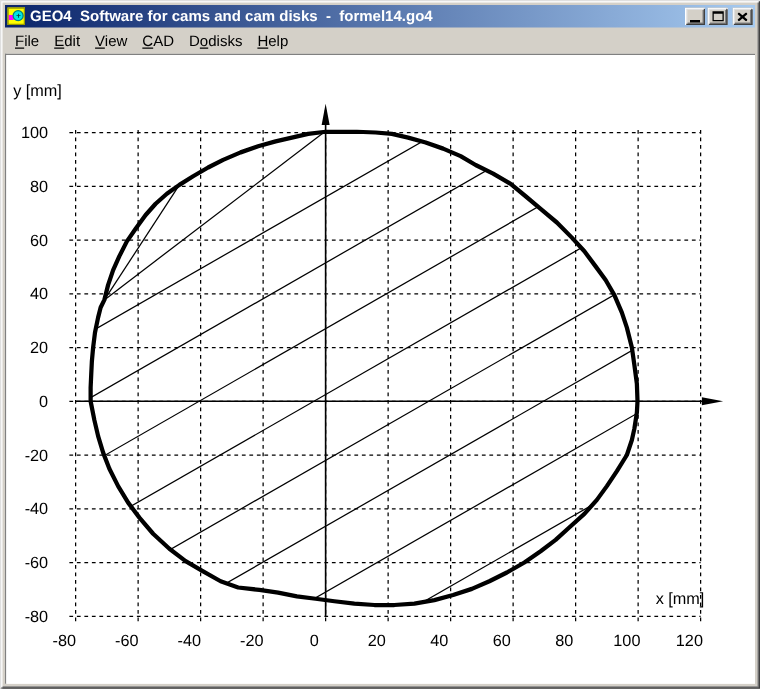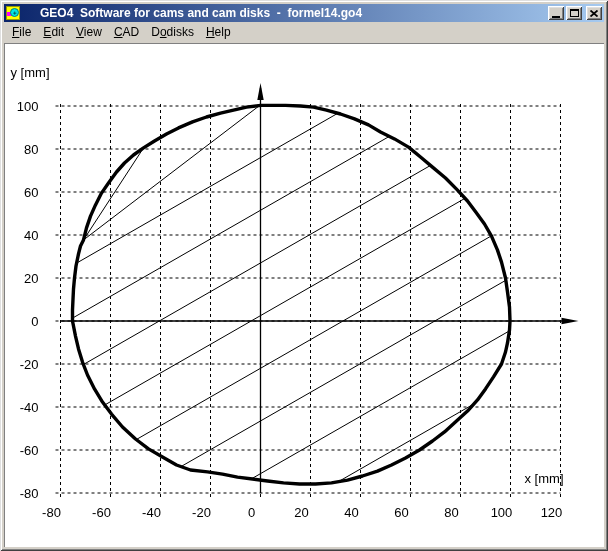--- a/index.html
+++ b/index.html
@@ -10,33 +10,33 @@
     font-family:"Liberation Sans",sans-serif;
   }
   .titlebar{
     position:absolute;left:4px;top:4px;width:600px;height:18px;
     display:flex;align-items:center;padding:0 2px;box-sizing:border-box;
   }
   .title-icon{width:14px;height:14px;position:relative;background:#FFFF00;flex:0 0 auto;border:1px solid #9a9a00;box-sizing:border-box;}
   .title-icon .cam-circle{position:absolute;left:3px;top:1px;width:9px;height:9px;border-radius:50%;background:#00E5E5;border:1px solid #008080;box-sizing:border-box;}
   .title-icon .cam-plus{position:absolute;left:6px;top:4px;width:3px;height:3px;color:#004040;font:bold 6px "DejaVu Sans Mono",monospace;line-height:3px;}
   .title-icon .cam-base{position:absolute;left:0px;top:5px;width:4px;height:4px;background:#FF00FF;}
-  .title-text{color:#fff;font:bold 12px "Liberation Sans",sans-serif;margin-left:20px;flex:1 1 auto;white-space:pre;overflow:hidden;}
+  .title-text{color:#fff;font:bold 12px "Liberation Sans",sans-serif;margin-left:4px;flex:1 1 auto;white-space:pre;overflow:hidden;}
   .tb-buttons{display:flex;align-items:center;flex:0 0 auto;}
   .tb-btn{
     width:16px;height:14px;background:#D4D0C8;margin-left:2px;
     box-shadow: inset 1px 1px 0 #ffffff, inset -1px -1px 0 #404040, inset 2px 2px 0 #dfdfdf, inset -2px -2px 0 #808080;
     display:flex;align-items:center;justify-content:center;position:relative;
   }
   .tb-btn.close{margin-left:4px;}
   .glyph-min{width:8px;height:2px;background:#000;margin-top:7px;}
   .glyph-max{width:9px;height:8px;border:1px solid #000;border-top:2px solid #000;box-sizing:border-box;}
   .menubar{
     position:absolute;left:4px;top:23px;width:600px;height:19px;background:#D4D0C8;
-    display:flex;align-items:flex-start;font:12px "Liberation Sans",sans-serif;color:#000;padding-left:2px;box-sizing:border-box;
+    display:flex;align-items:center;font:12px "Liberation Sans",sans-serif;color:#000;padding-left:2px;box-sizing:border-box;
   }
   .menu-item{padding:2px 6px;white-space:pre;}
   .menu-item .u{text-decoration:underline;}
   .client{
     position:absolute;left:4px;top:43px;width:600px;height:504px;background:#ffffff;
     border-left:1px solid #808080;border-top:1px solid #808080;box-sizing:border-box;
   }
   svg text{font-family:"Liberation Sans",sans-serif;fill:#000;}
 </style>
 </head>

